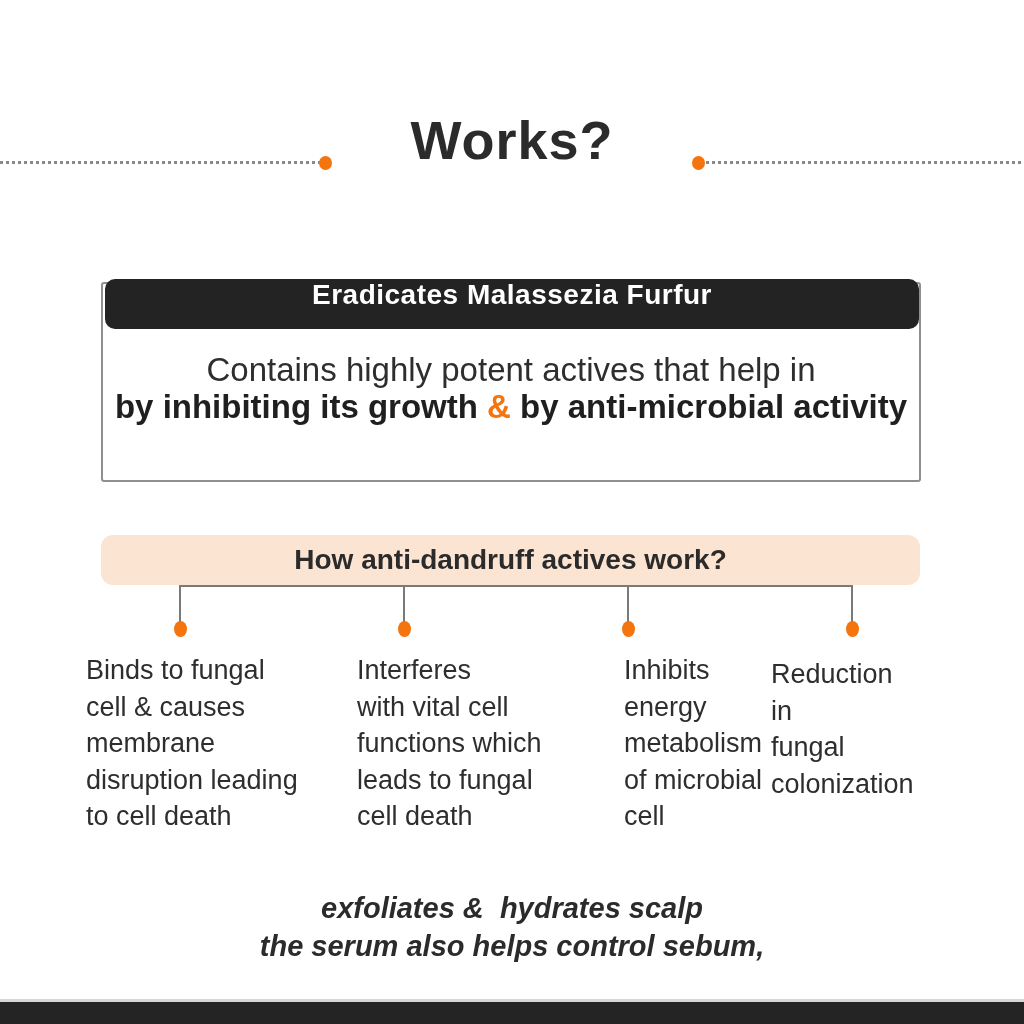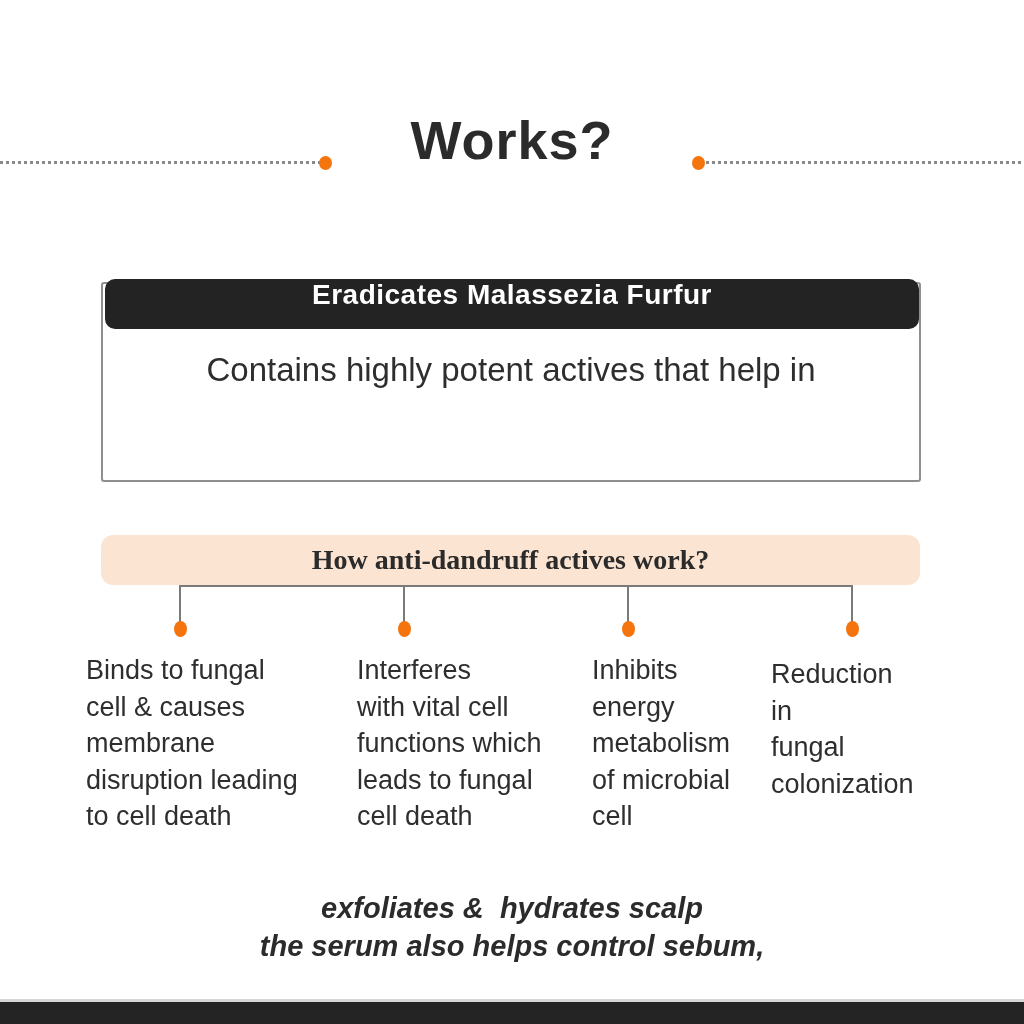--- a/index.html
+++ b/index.html
@@ -59,21 +59,21 @@
   }
   .info-body .bold-line { font-weight: 700; color: #1f1f1f; }
   .amp { color: #f4750e; font-weight: 700; }
 
   
   .actives-bar {
     position: absolute; left: 101px; top: 535px; width: 819px; height: 50px;
     background: #fce4d2; border-radius: 12px;
     display: flex; align-items: center; justify-content: center;
   }
-  .actives-bar-text { font-size: 28px; font-weight: 700; color: #2b2b2b; font-family: Liberation Serif, serif; }
+  .actives-bar-text { font-size: 28px; font-weight: 700; color: #2b2b2b; }
 
   
   .h-line {
     position: absolute; left: 179px; top: 585px; width: 674px; height: 2px;
     background: #7a7a7a;
   }
   .v-line {
     position: absolute; top: 585px; width: 2px; height: 38px; background: #7a7a7a;
   }
   .v1 { left: 179px; } .v2 { left: 403px; } .v3 { left: 627px; } .v4 { left: 851px; }
@@ -84,21 +84,21 @@
   .d1 { left: 174px; } .d2 { left: 398px; } .d3 { left: 622px; } .d4 { left: 846px; }
 
   
   .col {
     position: absolute; top: 652px;
     font-size: 27px; line-height: 36.5px; color: #2e2e2e;
     white-space: pre-line;
   }
   .col-1 { left: 86px; width: 252px; }
   .col-2 { left: 357px; width: 225px; }
-  .col-3 { left: 592px; width: 175px; }
+  .col-3 { left: 624px; width: 175px; }
   .col-4 { left: 771px; width: 175px; top: 656px; }
 
   
   .footer-note {
     position: absolute; top: 889px; left: 0; width: 1024px;
     text-align: center; font-size: 29px; line-height: 38px;
     font-style: italic; font-weight: 600; color: #2b2b2b;
   }
   .footer-note div { white-space: pre; }
 
@@ -117,20 +117,21 @@
 <div class="title-wrap">
   <div class="title-line2">Works?</div>
 </div>
 
 <div class="info-box"></div>
 <div class="info-header">
   <span class="info-header-text">Eradicates Malassezia Furfur</span>
 </div>
 <div class="info-body">
   <div>Contains highly potent actives that help in</div>
+  <div class="bold-line"><span>by inhibiting its growth </span><span class="amp">&amp;</span><span> by anti-microbial activity</span></div>
 </div>
 
 <div class="actives-bar">
   <span class="actives-bar-text">How anti-dandruff actives work?</span>
 </div>
 
 <div class="h-line"></div>
 <div class="v-line v1"></div>
 <div class="v-line v2"></div>
 <div class="v-line v3"></div>

